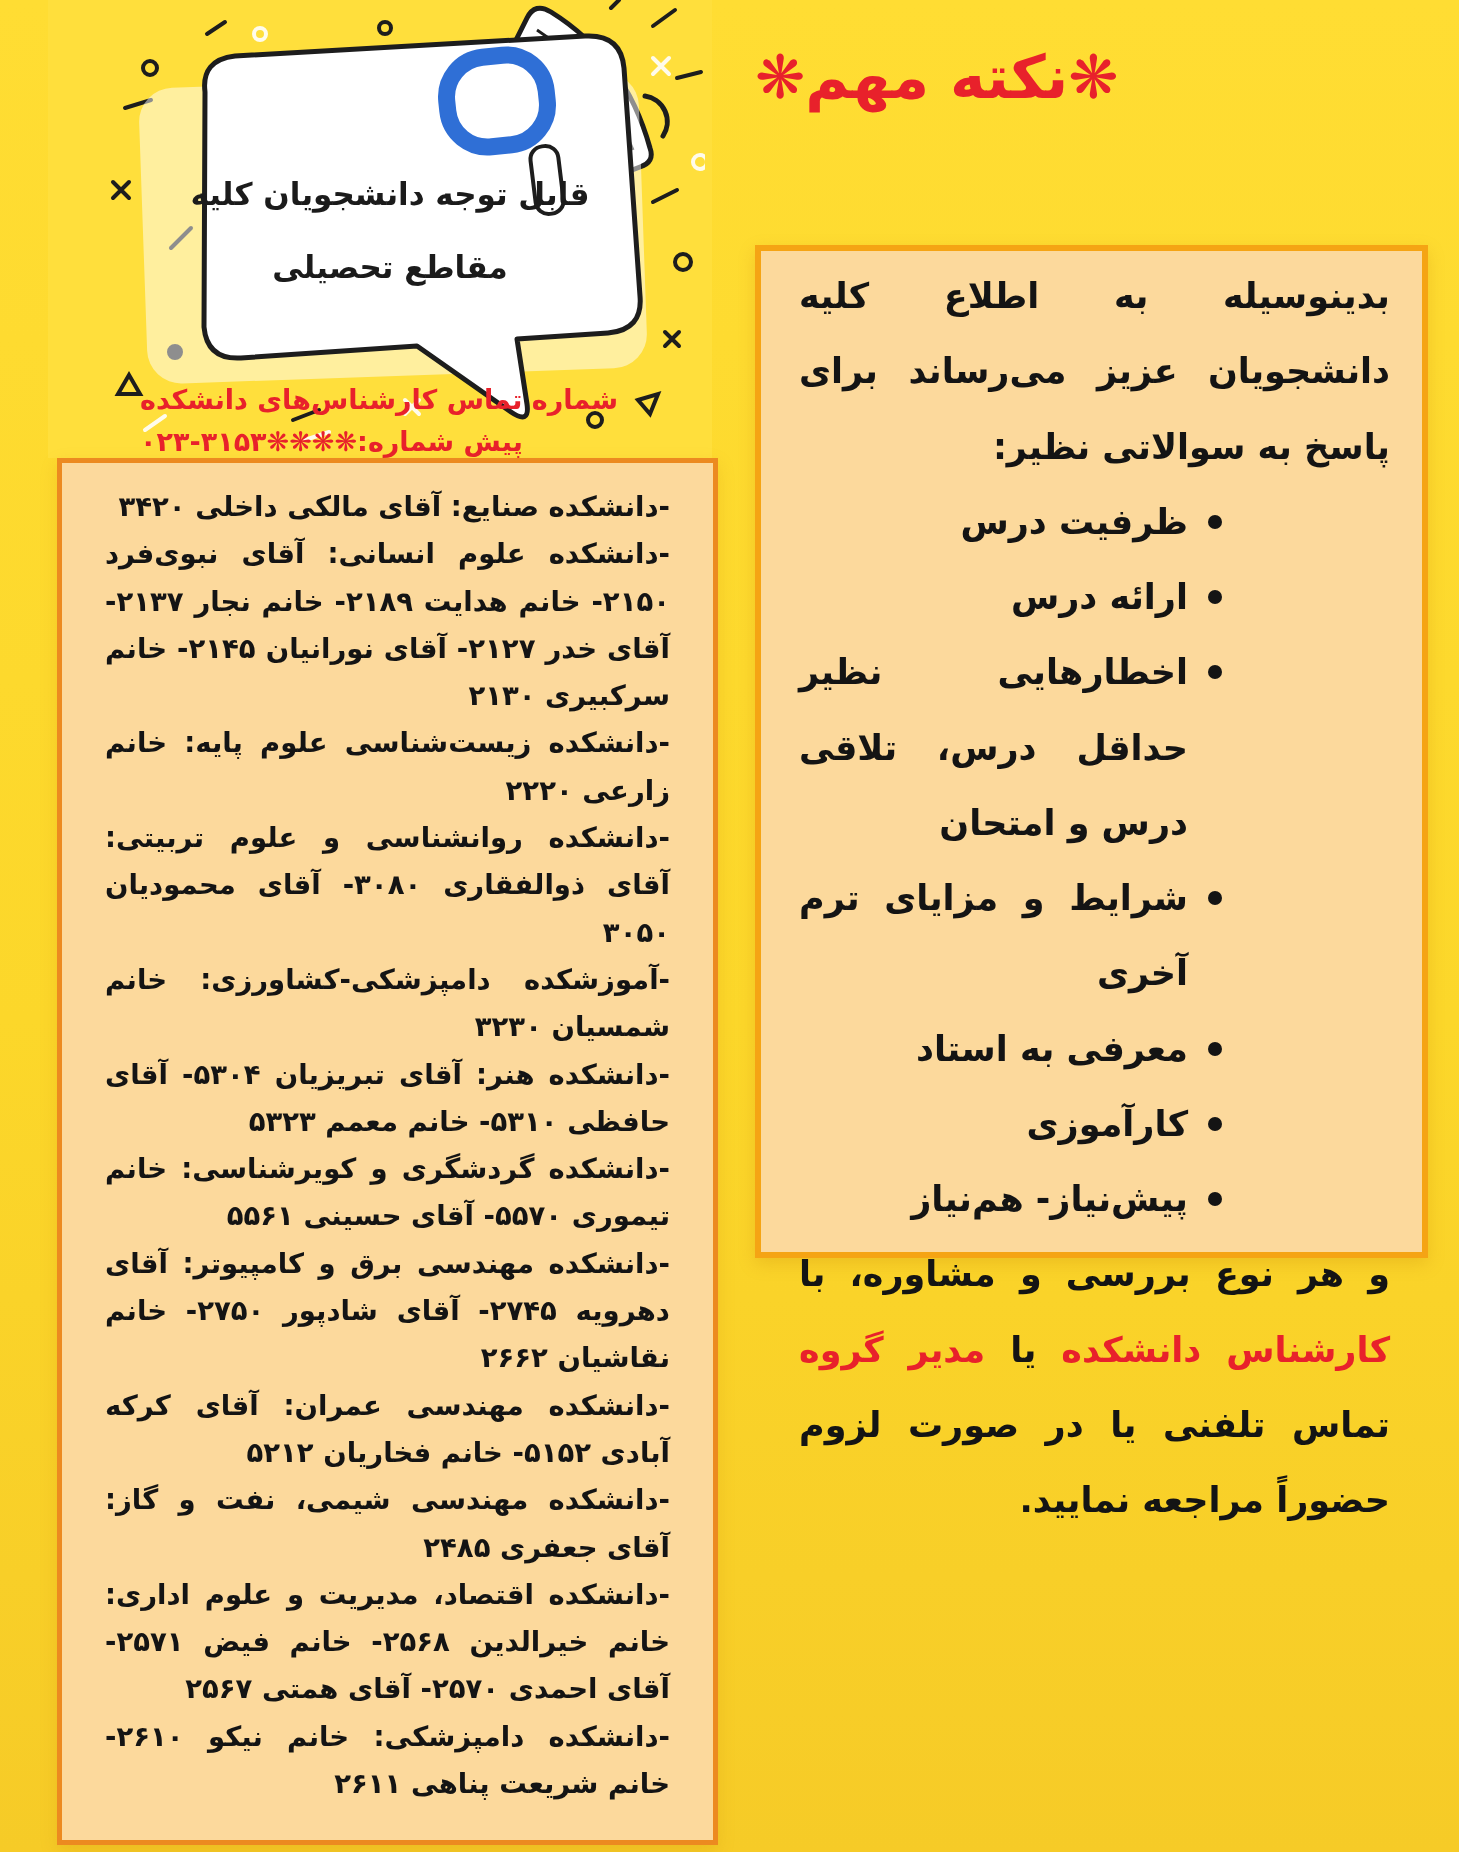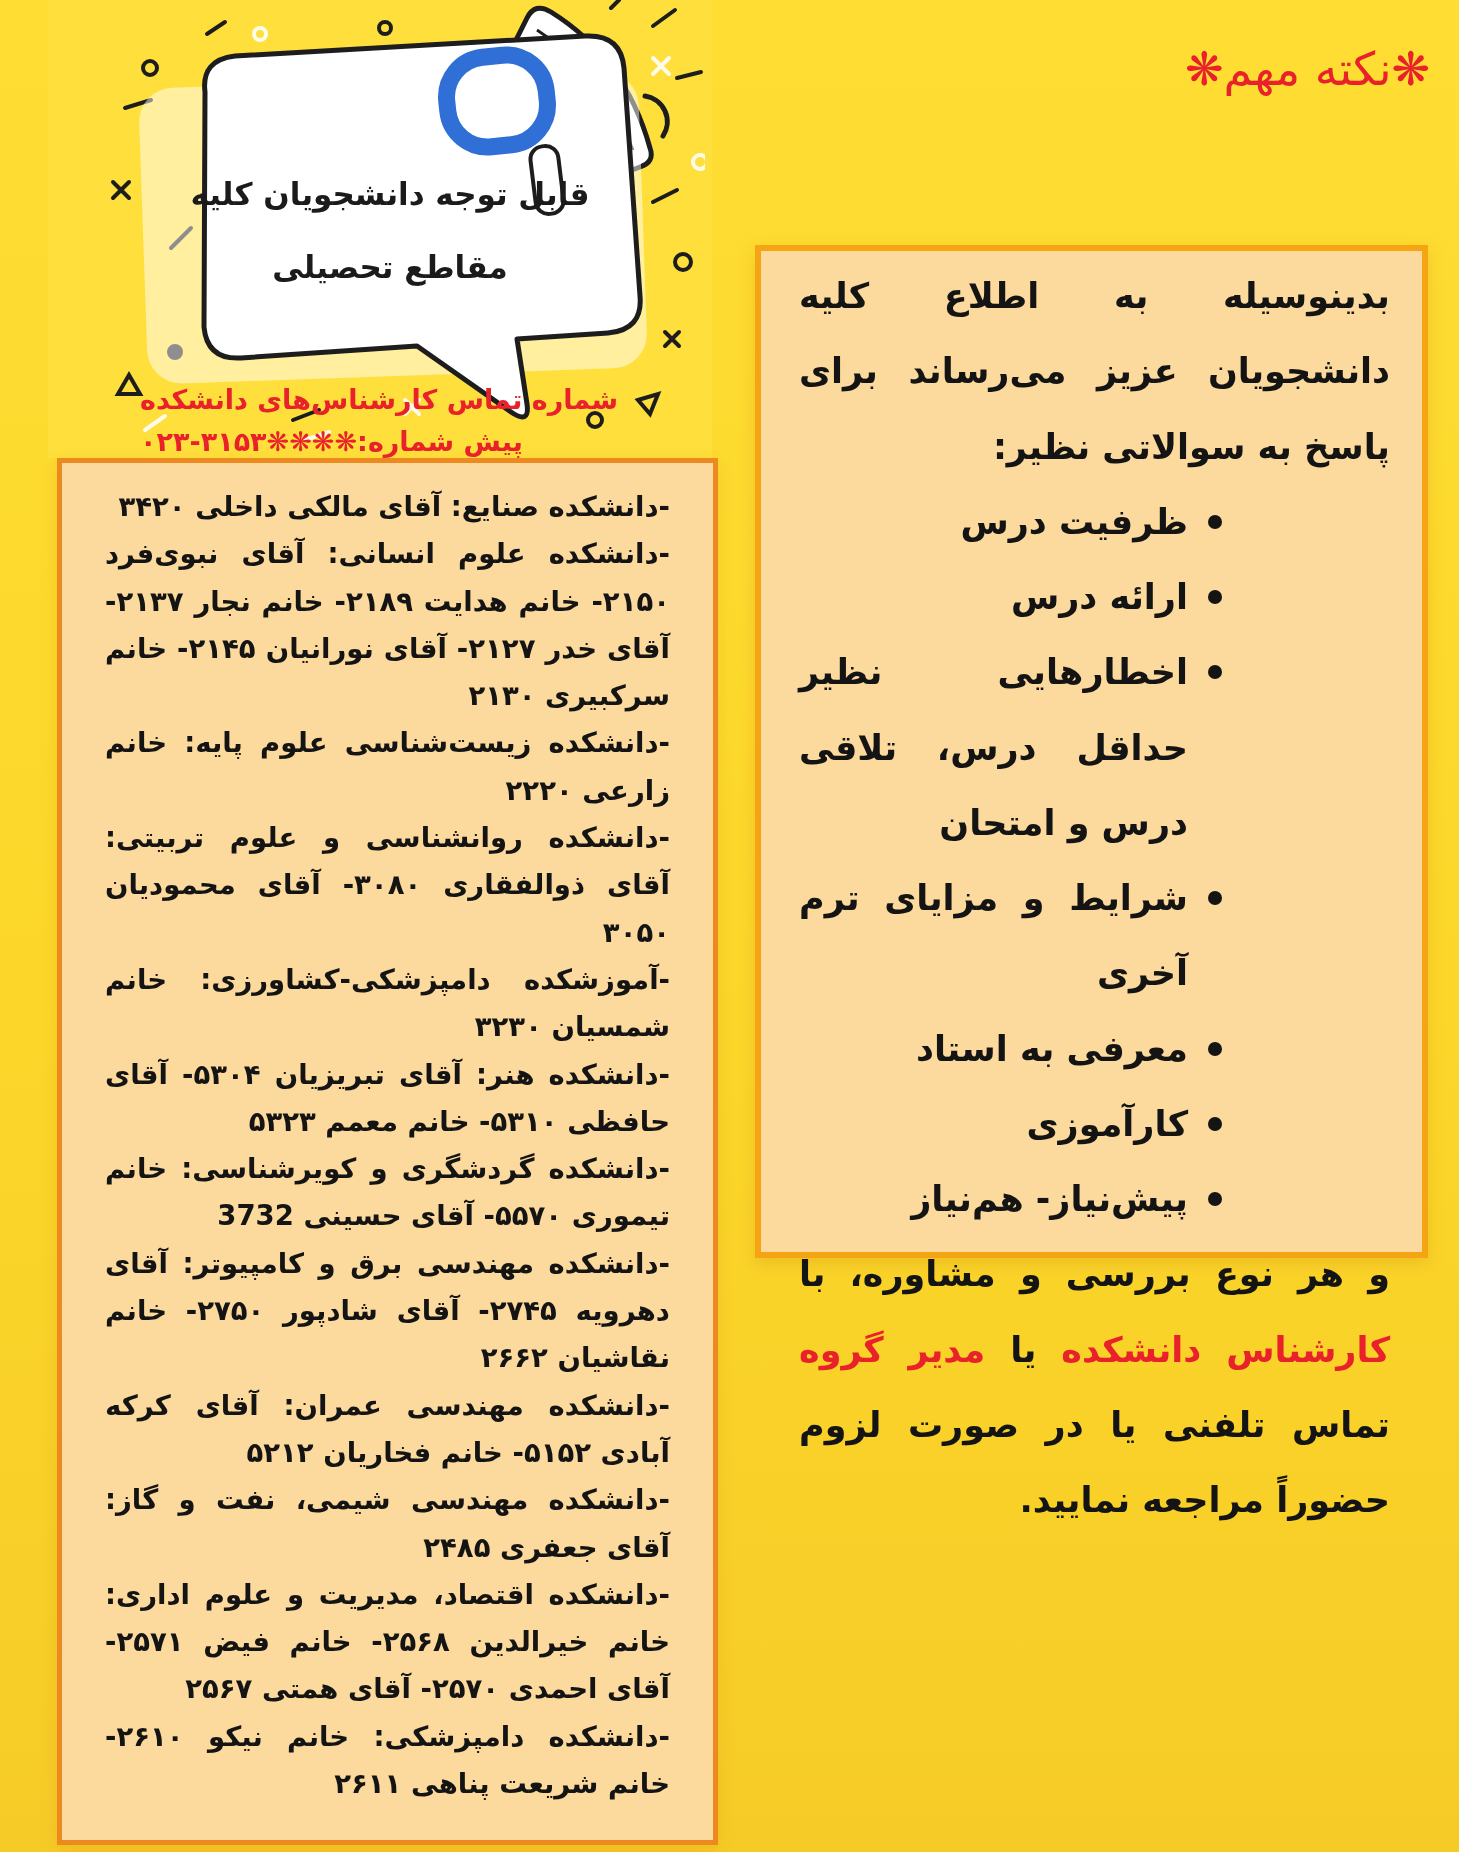--- a/index.html
+++ b/index.html
@@ -21,22 +21,22 @@
   .art{position:absolute;left:55px;top:0;width:650px;height:455px;}
   .bubble-text{
     position:absolute;left:180px;top:158px;width:420px;text-align:center;
     font-weight:bold;font-size:31px;color:#1b1b1b;line-height:2.35;direction:rtl;
   }
   .caption{
     position:absolute;left:140px;top:379px;width:580px;text-align:left;
     color:var(--accent_red);font-weight:bold;font-size:27px;line-height:1.55;direction:rtl;
   }
   .note-title{
-    position:absolute;left:755px;top:42px;width:675px;text-align:right;
-    font-size:46px;font-weight:normal;color:var(--accent_red);direction:rtl;
+    position:absolute;left:755px;top:42px;width:675px;text-align:left;
+    font-size:60px;font-weight:bold;color:var(--accent_red);direction:rtl;
   }
   .note-box{
     position:absolute;left:755px;top:245px;width:673px;height:1013px;box-sizing:border-box;
     background:var(--box_fill);border:6px solid var(--box_border_right);
     padding:8px 32px 6px 38px;direction:rtl;
     font-size:35px;font-weight:bold;color:var(--ink);
     box-shadow:0 6px 16px rgba(190,120,0,.22);
   }
   .note-box p{margin:0;text-align:justify;line-height:2.15;}
   .bullets{padding-right:168px;}
@@ -158,21 +158,21 @@
     <p class="outro"><span>و هر نوع بررسی و مشاوره، با </span><span class="hl">کارشناس دانشکده</span><span> یا </span><span class="hl">مدیر گروه</span><span> تماس تلفنی یا در صورت لزوم حضوراً مراجعه نمایید.</span></p>
   </div>
 
   <div class="contact-box">
       <div class="contact-item">-دانشکده صنایع: آقای مالکی داخلی ۳۴۲۰</div>
       <div class="contact-item">-دانشکده علوم انسانی: آقای نبوی‌فرد ۲۱۵۰- خانم هدایت ۲۱۸۹- خانم نجار ۲۱۳۷- آقای خدر ۲۱۲۷- آقای نورانیان ۲۱۴۵- خانم سرکبیری ۲۱۳۰</div>
       <div class="contact-item">-دانشکده زیست‌شناسی علوم پایه: خانم زارعی ۲۲۲۰</div>
       <div class="contact-item">-دانشکده روانشناسی و علوم تربیتی: آقای ذوالفقاری ۳۰۸۰- آقای محمودیان ۳۰۵۰</div>
       <div class="contact-item">-آموزشکده دامپزشکی-کشاورزی: خانم شمسیان ۳۲۳۰</div>
       <div class="contact-item">-دانشکده هنر: آقای تبریزیان ۵۳۰۴- آقای حافظی ۵۳۱۰- خانم معمم ۵۳۲۳</div>
-      <div class="contact-item">-دانشکده گردشگری و کویرشناسی: خانم تیموری ۵۵۷۰- آقای حسینی 3732</div>
+      <div class="contact-item">-دانشکده گردشگری و کویرشناسی: خانم تیموری ۵۵۷۰- آقای حسینی ۵۵۶۱</div>
       <div class="contact-item">-دانشکده مهندسی برق و کامپیوتر: آقای دهرویه ۲۷۴۵- آقای شادپور ۲۷۵۰- خانم نقاشیان ۲۶۶۲</div>
       <div class="contact-item">-دانشکده مهندسی عمران: آقای کرکه آبادی ۵۱۵۲- خانم فخاریان ۵۲۱۲</div>
       <div class="contact-item">-دانشکده مهندسی شیمی، نفت و گاز: آقای جعفری ۲۴۸۵</div>
       <div class="contact-item">-دانشکده اقتصاد، مدیریت و علوم اداری: خانم خیرالدین ۲۵۶۸- خانم فیض ۲۵۷۱- آقای احمدی ۲۵۷۰- آقای همتی ۲۵۶۷</div>
       <div class="contact-item">-دانشکده دامپزشکی: خانم نیکو ۲۶۱۰- خانم شریعت پناهی ۲۶۱۱</div>
     </div>
 
 </div>
 
 </body></html>

